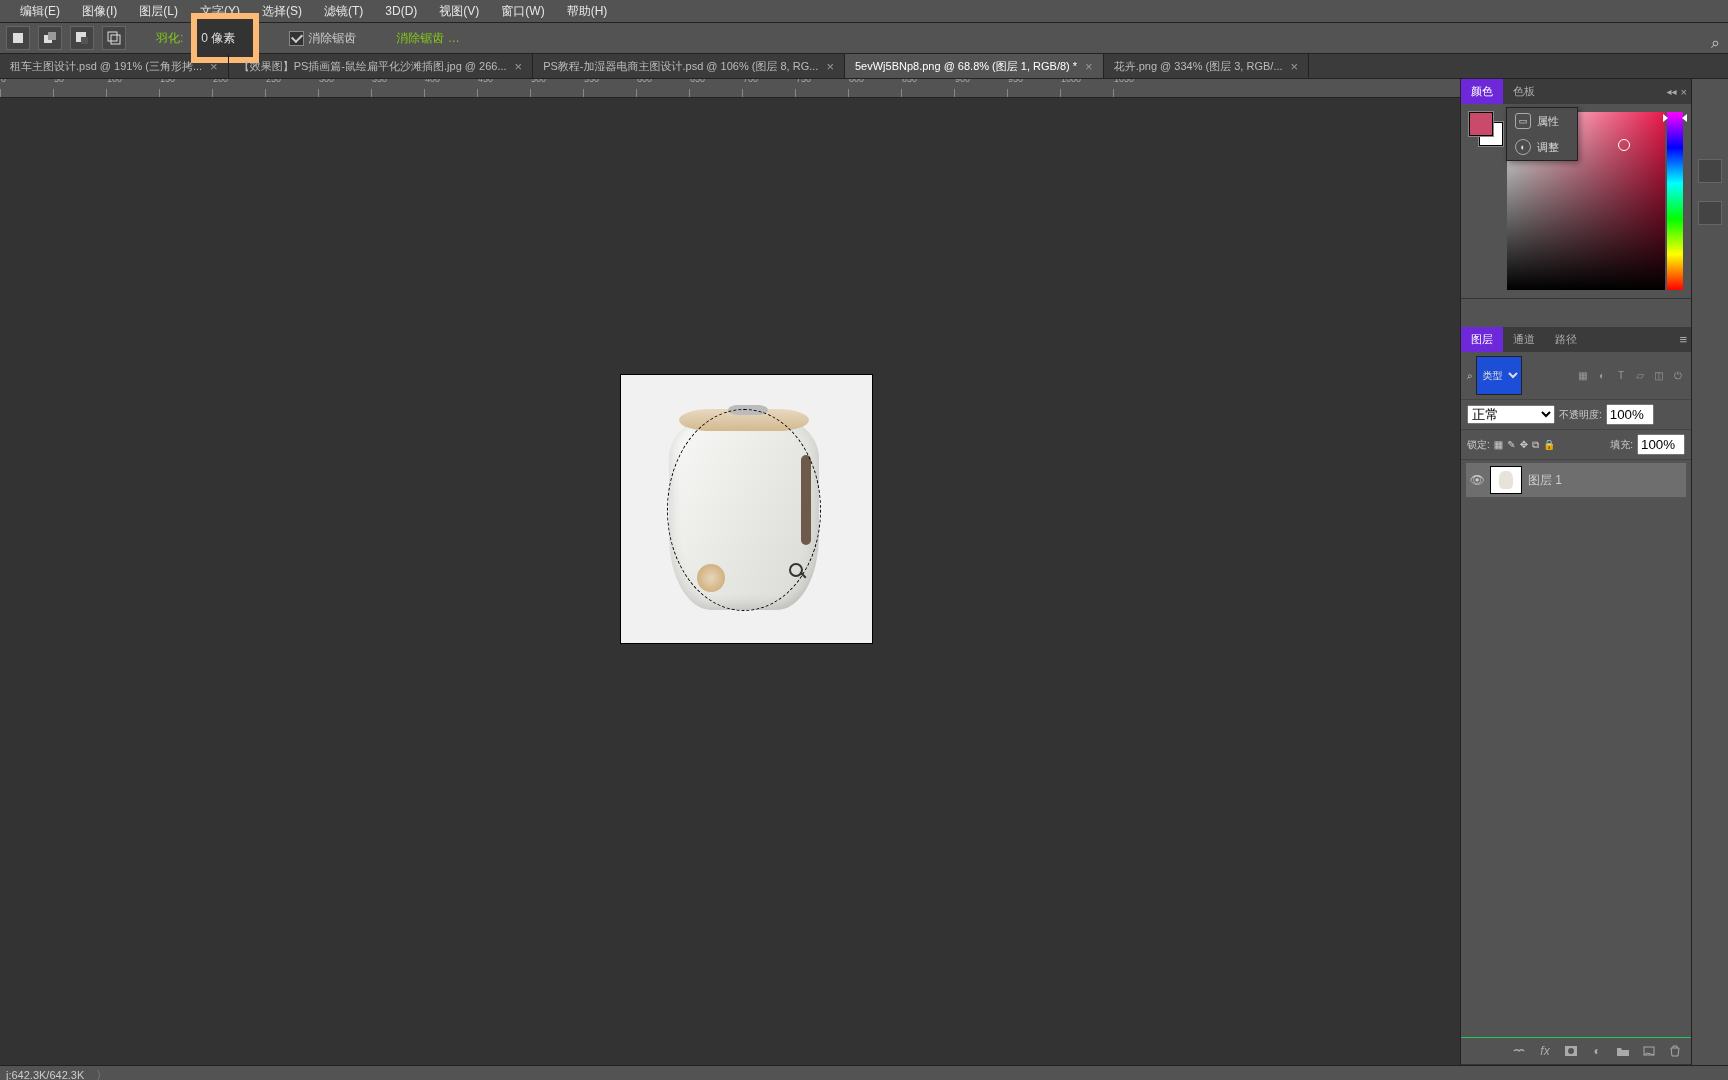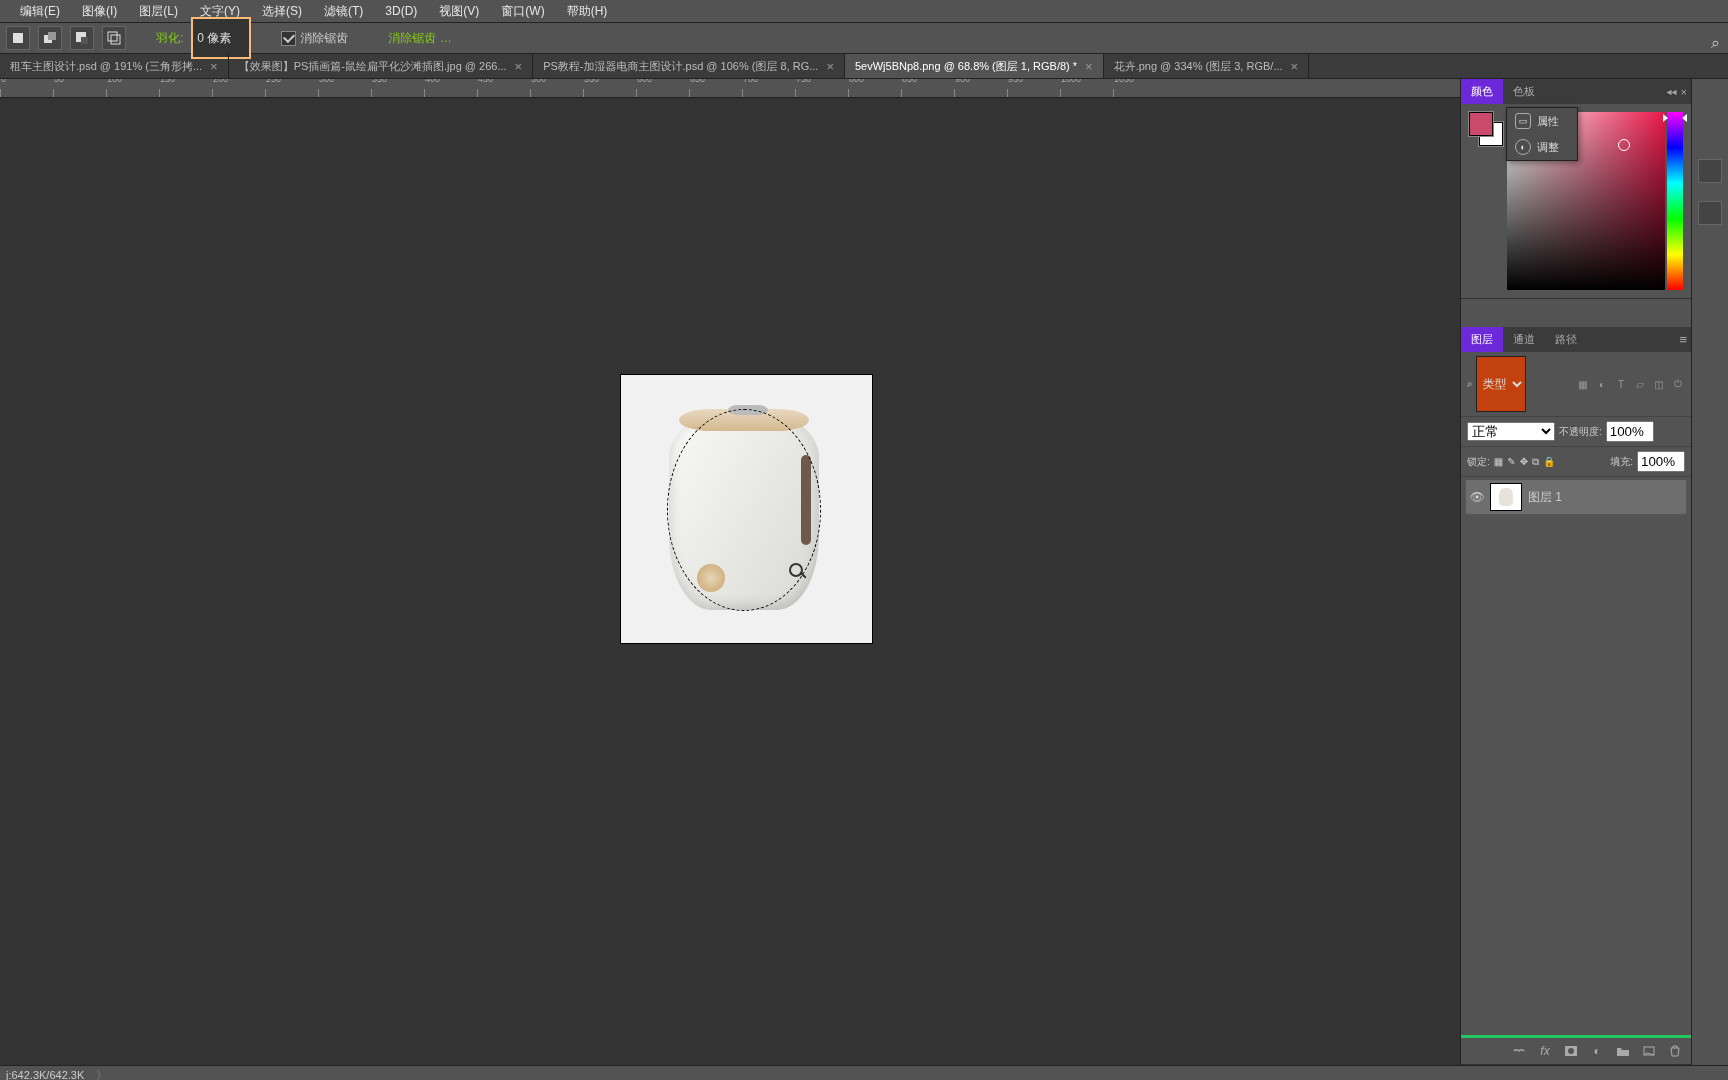--- a/index.html
+++ b/index.html
@@ -1,21 +1,21 @@
 <!DOCTYPE html>
 <html><head>
 <meta charset="utf-8">
 <style>
 html,body{margin:0;padding:0;height:100%;width:1728px;background:#2a2a2a;font-family:"Microsoft YaHei",Arial,sans-serif;font-size:12px;color:#ccc;overflow:hidden;}
 .menubar{height:22px;background:#535353;display:flex;align-items:center;padding:0 12px;gap:6px;border-bottom:1px solid #222;}
 .menubar span{padding:0 8px;color:#e6e6e6;cursor:pointer;font-size:12px;}
 .optbar{height:30px;background:#535353;display:flex;align-items:center;padding:0 6px;gap:8px;border-bottom:1px solid #222;}
 .icon-btn{width:22px;height:22px;background:#444;border:1px solid #666;display:flex;align-items:center;justify-content:center;color:#ddd;cursor:pointer;font-size:11px;}
 .opt-label{color:#84cc16;font-size:12px;}
-.opt-input{background:#333;border:2px solid #fdba74;color:#ddd;padding:12px 4px;width:48px;font-size:12px;}
+.opt-input{background:#333;border:6px solid #fdba74;color:#ddd;padding:12px 4px;width:48px;font-size:12px;}
 .chk{display:flex;align-items:center;gap:4px;}
 .chk .box{width:13px;height:13px;background:#333;border:1px solid #888;display:flex;align-items:center;justify-content:center;}
 .chk .box .mark{width:8px;height:5px;border-left:2px solid #ccc;border-bottom:2px solid #ccc;transform:rotate(-45deg) translate(1px,-1px);}
 .tabs{height:24px;background:#3b3b3b;display:flex;align-items:stretch;border-bottom:1px solid #222;font-size:11px;color:#bbb;}
 .tab{display:flex;align-items:center;padding:0 10px;gap:8px;border-right:1px solid #222;cursor:pointer;white-space:nowrap;}
 .tab.active{background:#535353;color:#fff;}
 .tab .x{color:#999;cursor:pointer;font-size:13px;}
 .workspace{position:relative;height:calc(100% - 22px - 30px - 24px - 18px);display:flex;}
 .canvas-wrap{flex:1;position:relative;background:#333;overflow:hidden;}
 .ruler-h{position:absolute;top:0;left:0;right:0;height:18px;background:#535353;border-bottom:1px solid #222;display:flex;align-items:flex-end;overflow:hidden;font-size:9px;color:#aaa;}
@@ -46,30 +46,30 @@
 .context-menu div{display:flex;align-items:center;gap:6px;padding:5px 8px;cursor:pointer;font-size:11px;color:#ddd;}
 .menu-icon{width:14px;height:14px;border:1px solid #aaa;border-radius:3px;display:flex;align-items:center;justify-content:center;font-size:9px;}
 .picker-area{flex:1;height:178px;position:relative;display:flex;gap:2px;}
 .sv-box{flex:1;background:linear-gradient(to top,#000,rgba(0,0,0,0)),linear-gradient(to right,#fff,#e8194a);position:relative;}
 .sv-box .ring{position:absolute;width:10px;height:10px;border:1px solid #fff;border-radius:50%;left:70%;top:15%;}
 .hue-bar{width:16px;background:linear-gradient(#ff00ff,#0000ff,#00ffff,#00ff00,#ffff00,#ff0000);position:relative;}
 .hue-bar .tri{position:absolute;right:-4px;top:2px;width:0;height:0;border-top:4px solid transparent;border-bottom:4px solid transparent;border-right:5px solid #fff;}
 .hue-bar .tri2{position:absolute;left:-4px;top:2px;width:0;height:0;border-top:4px solid transparent;border-bottom:4px solid transparent;border-left:5px solid #fff;}
 .layers-panel{flex:1;display:flex;flex-direction:column;margin-top:28px;}
 .lyr-ctrl{display:flex;align-items:center;gap:3px;padding:4px 6px;font-size:10px;border-bottom:1px solid #444;}
-.lyr-ctrl select,.lyr-ctrl input{background:#c2410c;border:1px solid #222;color:#ddd;font-size:12px;padding:19px 2px;}
+.lyr-ctrl select,.lyr-ctrl input{background:#1d4ed8;border:1px solid #222;color:#ddd;font-size:10px;padding:12px 2px;}
 .lyr-ctrl .filter-icons{margin-left:auto;display:flex;gap:5px;color:#999;}
 .lyr-ctrl .filter-icons span{width:14px;height:14px;display:flex;align-items:center;justify-content:center;cursor:pointer;}
 .lyr-ctrl2{display:flex;align-items:center;gap:4px;padding:4px 6px;font-size:10px;border-bottom:1px solid #444;}
 .lyr-list{flex:1;overflow:auto;}
 .lyr-row{display:flex;align-items:center;height:34px;background:#6e6e6e;border:1px solid #555;margin:2px 4px;gap:6px;padding:0 4px;}
 .lyr-row .eye{width:14px;height:14px;color:#ccc;display:flex;align-items:center;justify-content:center;}
 .lyr-row .thumb{width:30px;height:26px;background:#fff;border:1px solid #000;display:flex;align-items:center;justify-content:center;}
 .lyr-row .thumb .mini{width:14px;height:18px;background:#e8e3da;border-radius:40% 40% 30% 30%;}
-.lyr-foot{display:flex;justify-content:flex-end;gap:10px;padding:6px 8px;border-top:3px solid #22c55e;color:#aaa;font-size:12px;}
+.lyr-foot{display:flex;justify-content:flex-end;gap:10px;padding:6px 8px;border-top:1px solid #22c55e;color:#aaa;font-size:12px;}
 .lyr-foot span{cursor:pointer;display:flex;align-items:center;justify-content:center;width:16px;height:14px;}
 .panel-strip{width:36px;background:#535353;border-left:1px solid #222;display:flex;flex-direction:column;align-items:center;padding-top:80px;gap:18px;}
 .panel-strip div{width:22px;height:22px;background:#444;border:1px solid #666;cursor:pointer;}
 .statusbar{height:18px;background:#535353;border-top:1px solid #222;display:flex;align-items:center;font-size:11px;color:#ccc;padding:0 6px;gap:12px;}
 .status-notch{color:#999;}
 .search-icon{position:absolute;right:8px;top:34px;color:#ccc;font-size:16px;}
 svg{display:block;}
 </style>
 </head>
 <body>

